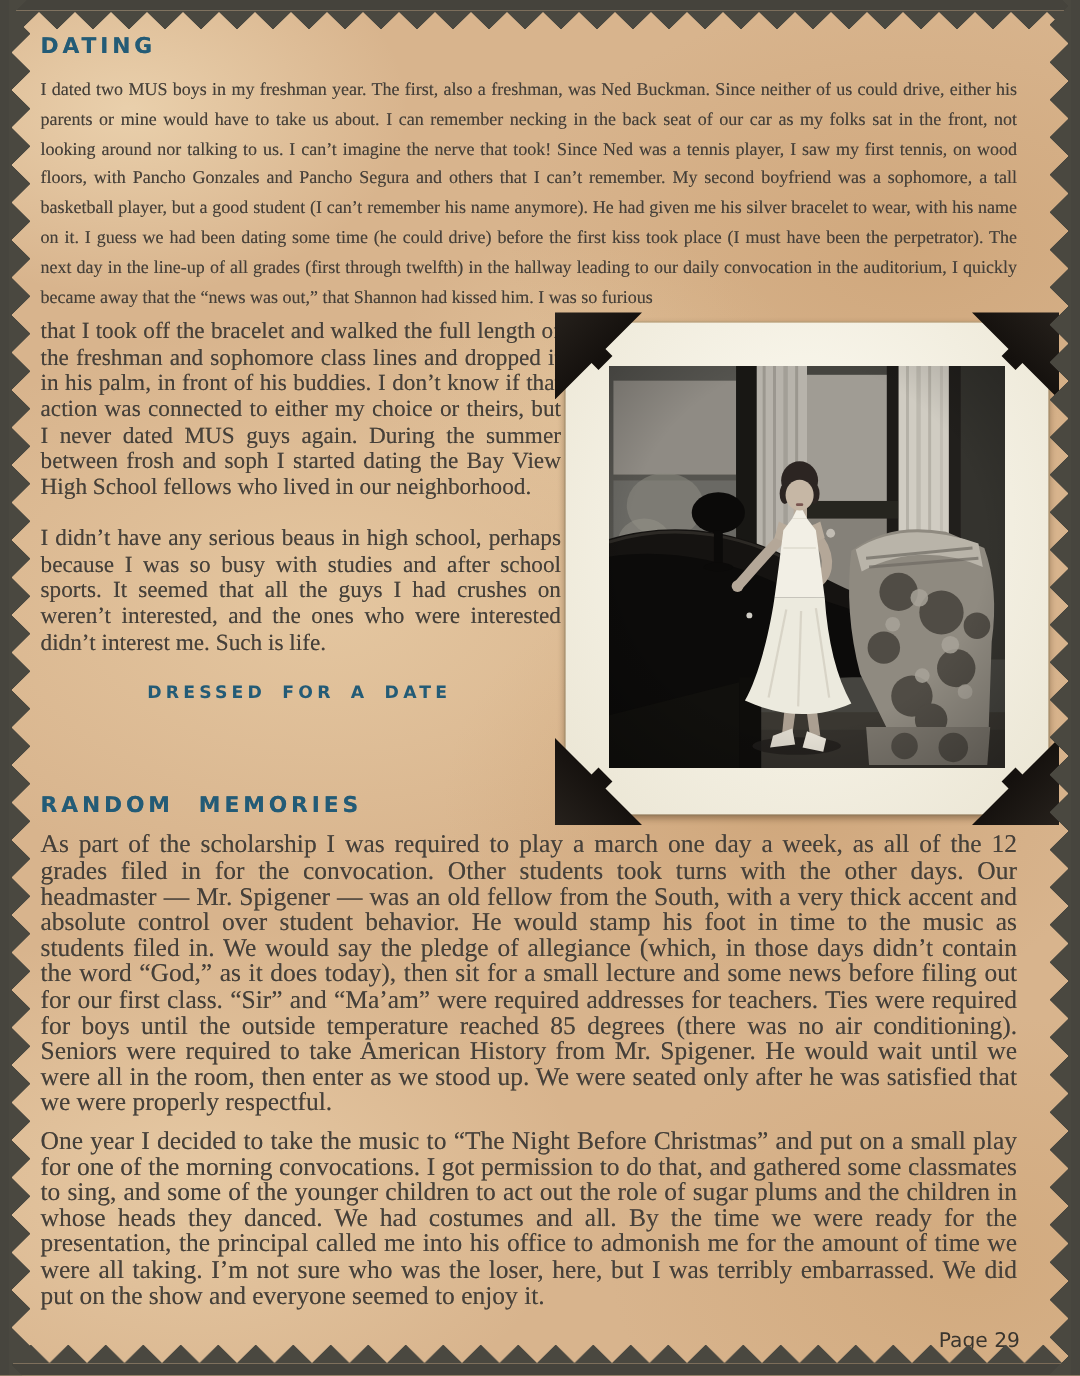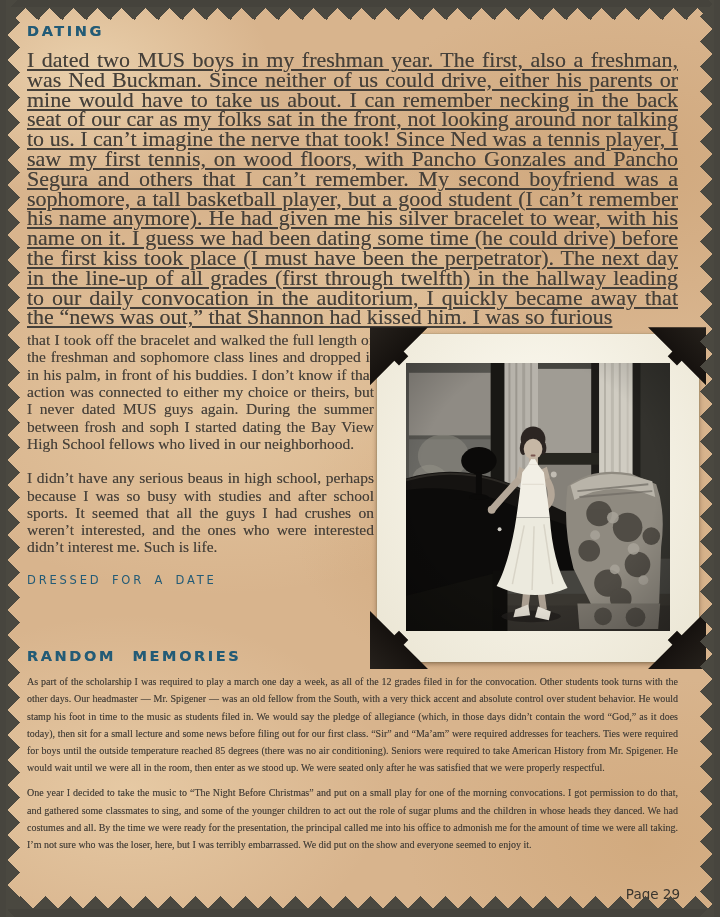--- a/index.html
+++ b/index.html
@@ -61,32 +61,32 @@
     word-spacing:9px;
     color:#235b76;
     text-shadow:0 0 .4px rgba(35,91,118,.6);
   }
   p.body{
     margin:0;
     color:#45403a;
     text-align:justify;
     text-shadow:0 0 .3px rgba(60,50,40,.5);
   }
-  .top-text{font-size:22px; line-height:19.8px;text-decoration:underline;}
+  .top-text{font-size:12px; line-height:19.8px;}
   .mid-text{font-size:15.5px; line-height:17.3px;}
-  .bot-text{font-size:10px; line-height:17.2px;}
+  .bot-text{font-size:17px; line-height:17.2px;}
 
   .wrap-row{position:relative; min-height:312px; margin-top:3px;}
   .left-col{width:347px;}
   .left-col p{margin-bottom:17px;}
   .caption{
     margin:4px 2px 0 0;
-    text-align:left;
+    text-align:center;
     font-family:"DejaVu Sans", sans-serif;
-    font-weight:400;
+    font-weight:700;
     font-size:11.5px;
     letter-spacing:2.8px;
     word-spacing:4px;
     color:#235b76;
   }
 
   
   .photo-wrap{position:absolute; left:345px; top:-2px; width:332px; height:338px;}
   .photo-mat{
     position:absolute; inset:5px;

